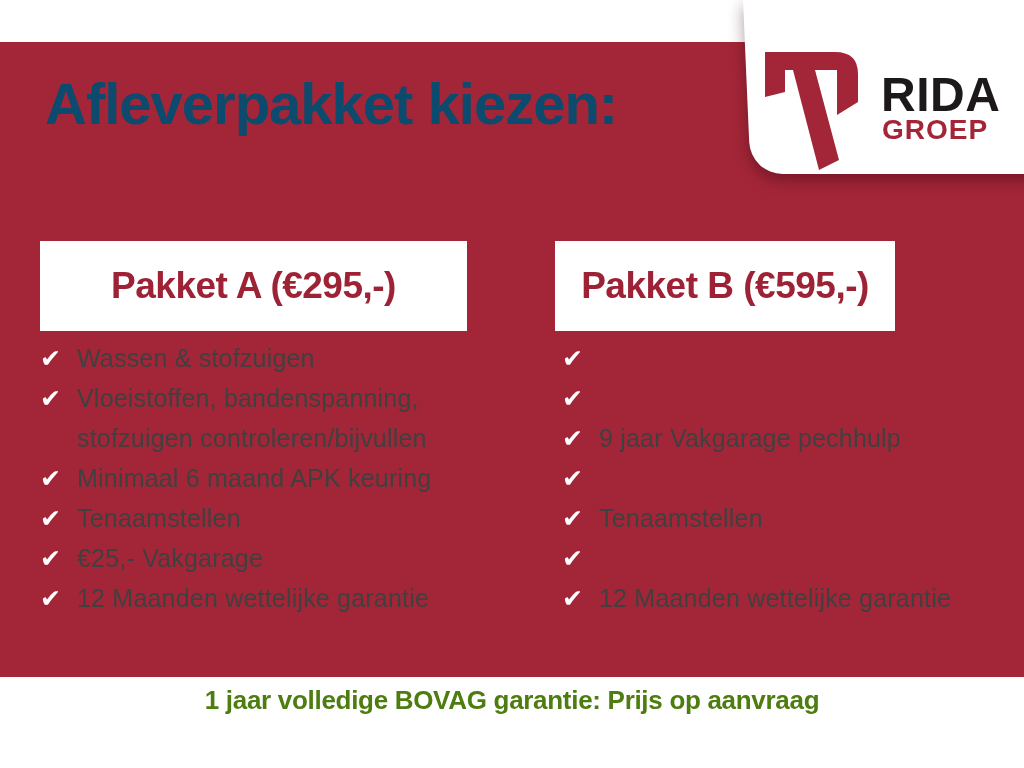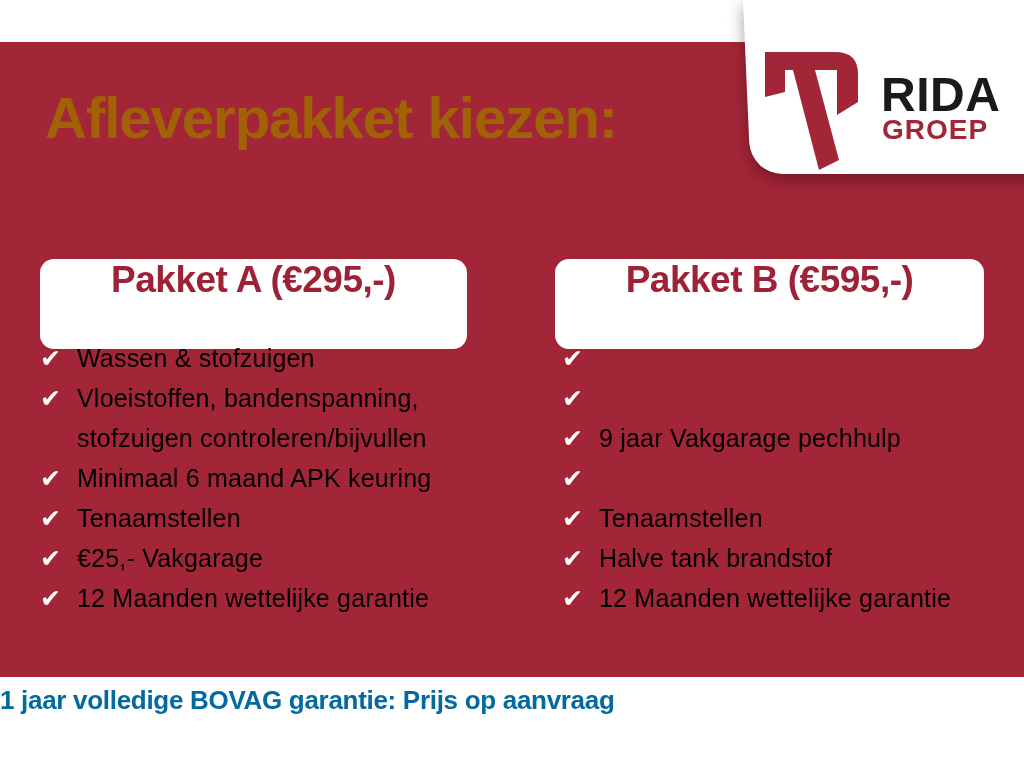--- a/index.html
+++ b/index.html
@@ -14,21 +14,21 @@
   }
   
   .red-band {
     position:absolute; left:0; top:42px; width:1024px; height:635px;
     background:#a32638;
   }
   
   .page-title {
     position:absolute; left:45px; top:74px;
     font-size:58px; font-weight:800; letter-spacing:-1px;
-    line-height:1.05; color:#a16207;margin-top:14px;
+    line-height:1.05; color:#0c4a6e;
   }
   
   .logo-box {
     position:absolute; left:743px; top:0; width:300px; height:174px;
     background:#ffffff; border-bottom-left-radius:32px;
     transform:skewX(2.5deg); transform-origin:0 0;
     box-shadow:0 6px 16px rgba(45,0,10,0.40);
   }
   .logo-inner {
     position:absolute; left:0; top:0; width:100%; height:100%;
@@ -40,45 +40,45 @@
     font-size:48px; font-weight:800; letter-spacing:0.5px;
     line-height:1; color:#1d191a;
   }
   .logo-groep {
     position:absolute; left:139px; top:116px;
     font-size:28px; font-weight:700; letter-spacing:1px;
     line-height:1; color:#a32638;
   }
   
   .pkg-box {
-    position:absolute; top:259px; height:90px; background:#ffffff;
-    display:flex; align-items:flex-start; justify-content:center;border-radius:14px;
+    position:absolute; top:241px; height:90px; background:#ffffff;
+    display:flex; align-items:center; justify-content:center;
   }
   .pkg-box.a { left:40px;  width:427px; }
-  .pkg-box.b { left:555px; width:429px; }
+  .pkg-box.b { left:555px; width:340px; }
   .pkg-title {
     font-size:37px; font-weight:800; letter-spacing:-0.5px; color:#9e2235;
     white-space:nowrap;
   }
   
   .feature-list { position:absolute; top:338px; }
   .feature-list.a { left:40px; }
   .feature-list.b { left:562px; }
   .feature-line { display:flex; align-items:center; height:40px; }
   .check {
     flex:0 0 37px; font-size:25px; line-height:1; color:#ffffff;
   }
   .feature-text {
-    font-size:25px; color:#000000; white-space:nowrap; letter-spacing:0.2px;
+    font-size:25px; color:#404040; white-space:nowrap; letter-spacing:0.2px;
   }
   
   .footer-note {
     position:absolute; left:0; top:685px; width:1024px;
-    font-size:26px; font-weight:800;
-    letter-spacing:-0.3px; color:#0369a1;
+    text-align:center; font-size:26px; font-weight:800;
+    letter-spacing:-0.3px; color:#4d7c0f;
   }
 </style>
 </head>
 <body>
 
 <div class="canvas">
 
   <div class="red-band"></div>
 
   <h1 class="page-title">Afleverpakket kiezen:</h1>
@@ -146,21 +146,20 @@
     </div>
     <div class="feature-line">
       <span class="check">✔</span>
     </div>
     <div class="feature-line">
       <span class="check">✔</span>
       <span class="feature-text">Tenaamstellen</span>
     </div>
     <div class="feature-line">
       <span class="check">✔</span>
-      <span class="feature-text">Halve tank brandstof</span>
     </div>
     <div class="feature-line">
       <span class="check">✔</span>
       <span class="feature-text">12 Maanden wettelijke garantie</span>
     </div>
   </div>
 
   <div class="footer-note">1 jaar volledige BOVAG garantie: Prijs op aanvraag</div>
 
 </div>

